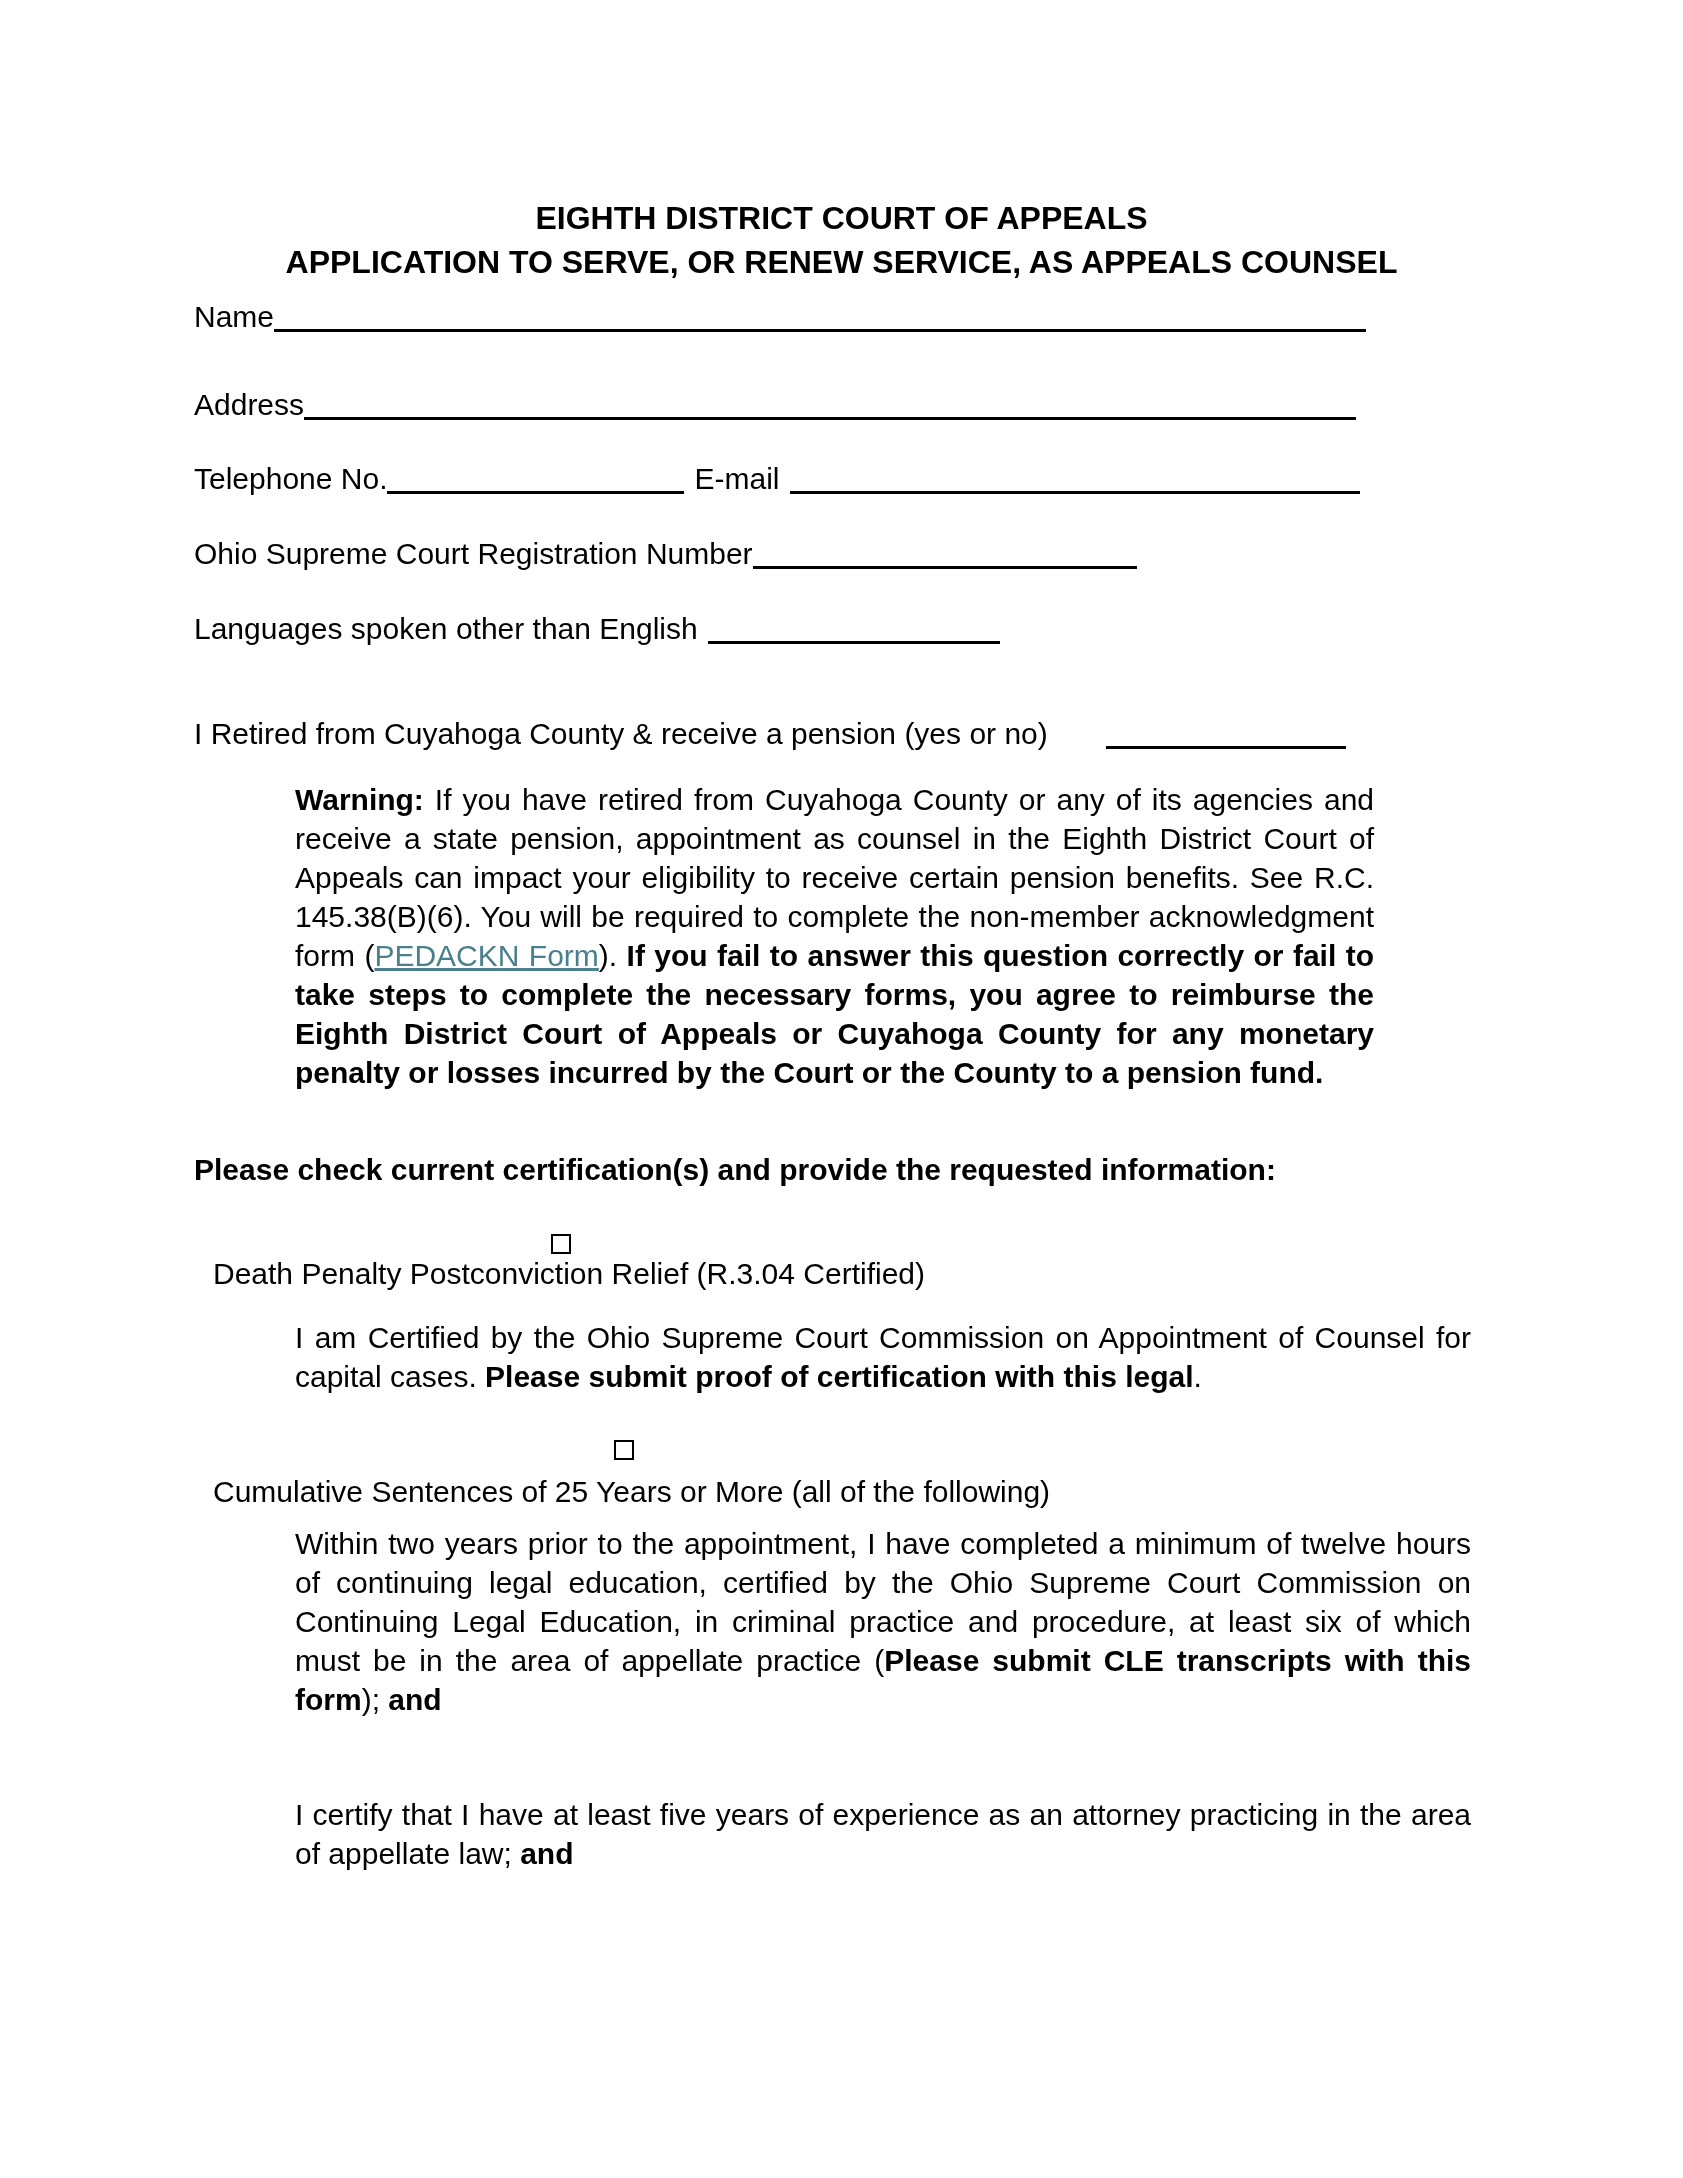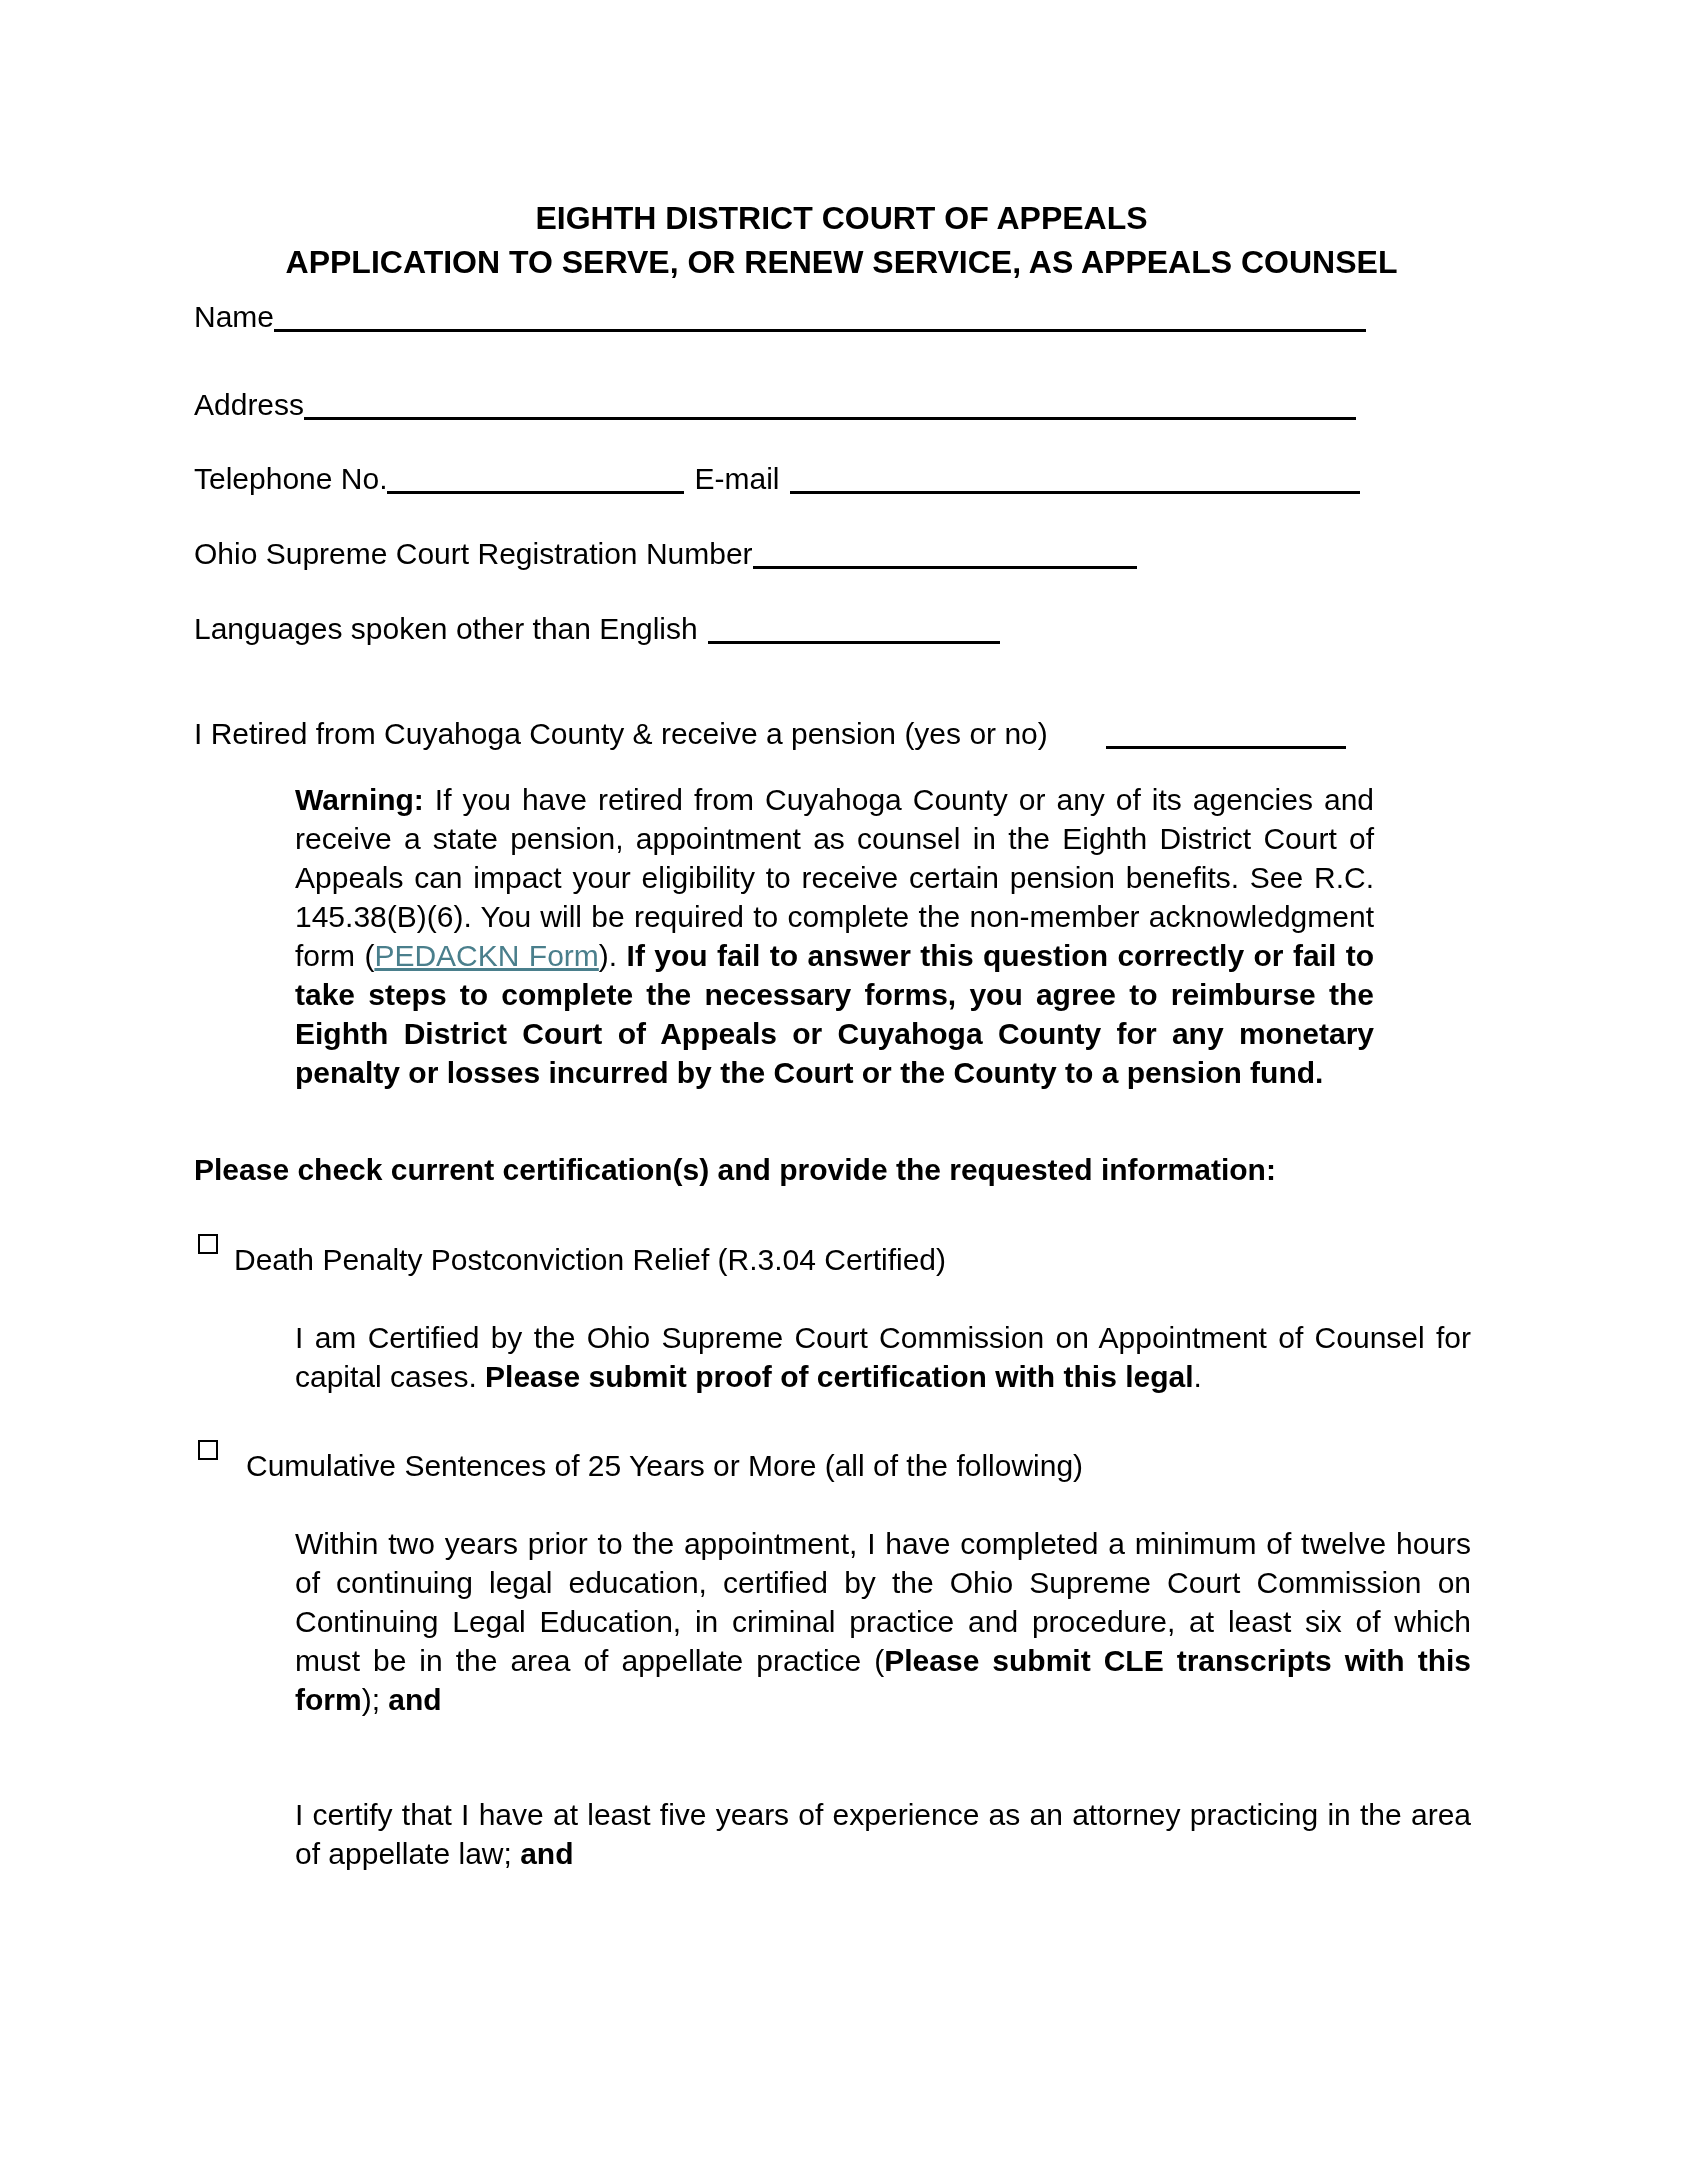--- a/index.html
+++ b/index.html
@@ -12,22 +12,22 @@
   .field-row { position: absolute; left: 194px; font-size: 30px; line-height: 36px;
                white-space: nowrap; display: flex; align-items: flex-end; }
   .field-label { display: inline-block; }
   .blank { display: inline-block; border-bottom: 3px solid #000; height: 30px; margin-bottom: 3px; }
   .warning { position: absolute; left: 295px; width: 1079px; top: 764px;
              font-size: 30px; line-height: 39px; text-align: justify; margin-top: 16px; }
   .warning b, .body-par b { font-weight: bold; }
   .link { color: #4a7f8c; text-decoration: underline; }
   .section-head { position: absolute; left: 194px; top: 1150px; font-size: 30px;
                   line-height: 40px; font-weight: bold; white-space: nowrap; }
-  .check-row { position: absolute; left: 198px; font-size: 30px; line-height: 40px;
-               white-space: nowrap; display: flex; align-items: flex-start; }
+  .check-row { position: absolute; left: 213px; font-size: 30px; line-height: 40px;
+               white-space: nowrap; display: flex; align-items: center; flex-direction: column; }
   .checkbox { display: inline-block; width: 20px; height: 20px; border: 2px solid #000;
               margin-right: 16px; margin-top: -6px; box-sizing: border-box; }
   .body-par { position: absolute; left: 295px; width: 1176px; font-size: 30px;
               line-height: 39px; text-align: justify; }
 </style>
 </head>
 <body>
 
 <div class="page">
 

